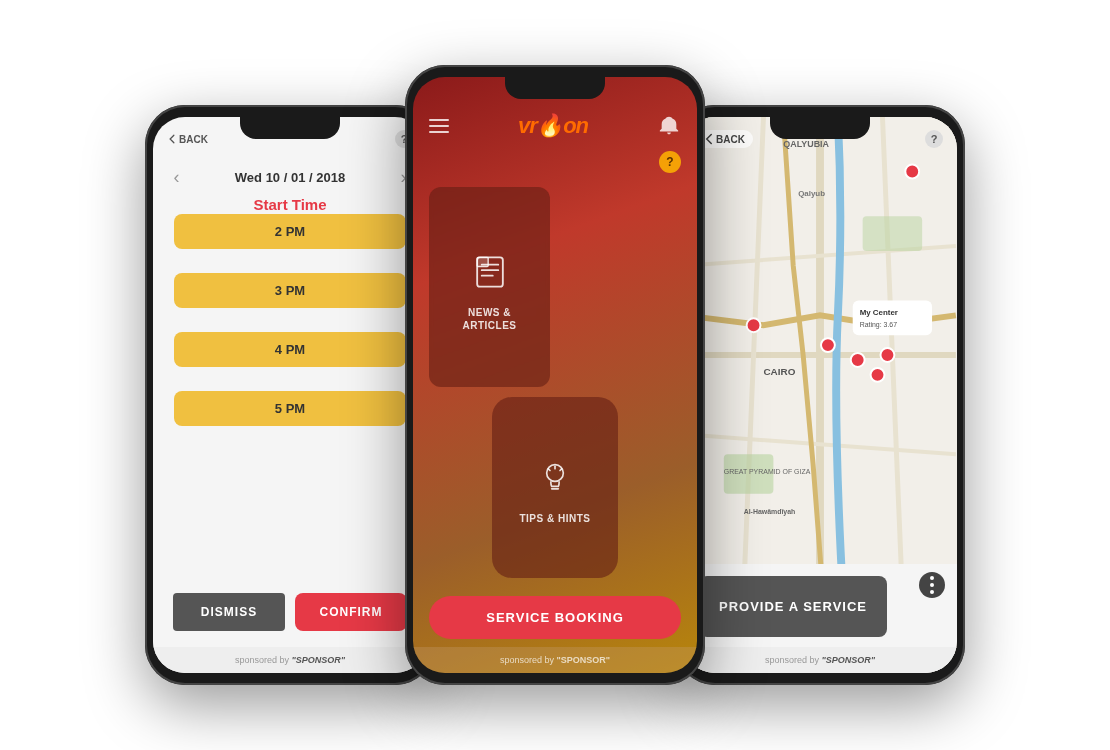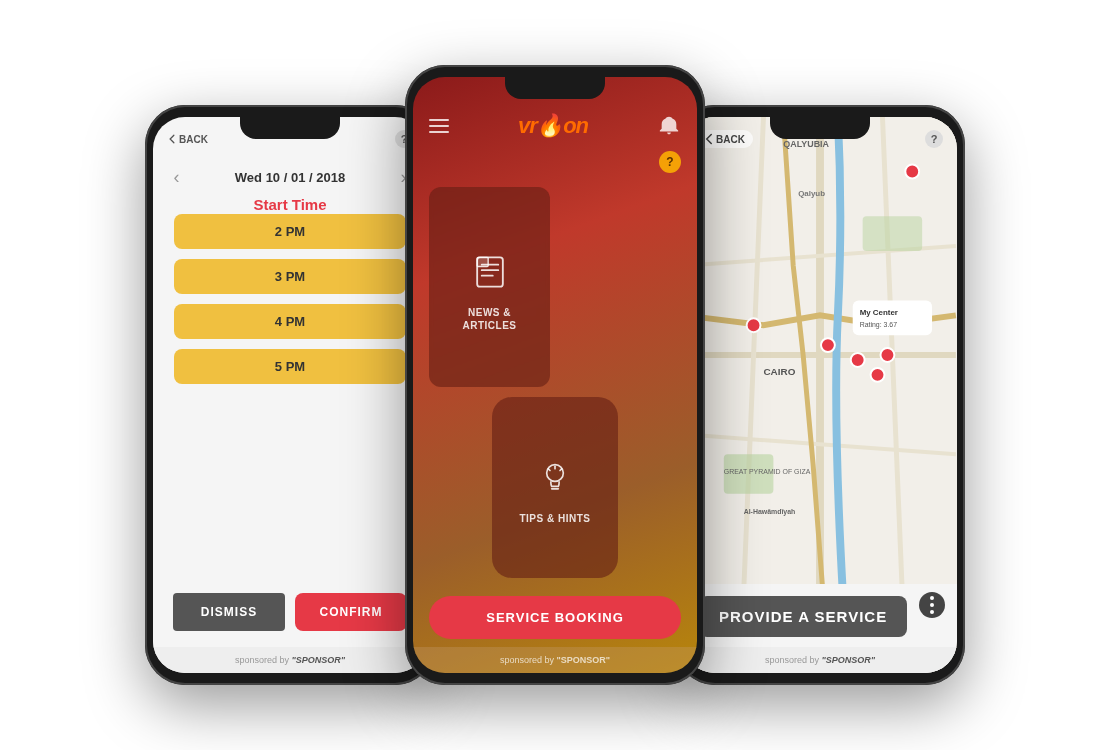--- a/index.html
+++ b/index.html
@@ -151,21 +151,21 @@
     .start-time-label {
       font-size: 15px;
       font-weight: 700;
       color: #e63946;
       margin-bottom: 1px;
     }
 
     .time-slots {
       display: flex;
       flex-direction: column;
-      gap: 10px;
+      gap: 24px;
       width: 85%;
     }
 
     .time-slot {
       background: #f0c040;
       border-radius: 8px;
       padding: 10px;
       text-align: center;
       font-size: 13px;
       font-weight: 700;
@@ -426,22 +426,22 @@
       bottom: 0;
       left: 0;
       right: 0;
     }
 
     .provide-service-btn {
       background: #555;
       color: white;
       border: none;
       border-radius: 8px;
-      padding: 12px 20px;
-      font-size: 15px;
+      padding: 23px 20px;
+      font-size: 13px;
       font-weight: 800;
       letter-spacing: 1px;
       cursor: pointer;
       margin: 10px 16px;
       display: block;
     }
 
     .menu-dots {
       position: absolute;
       right: 14px;

